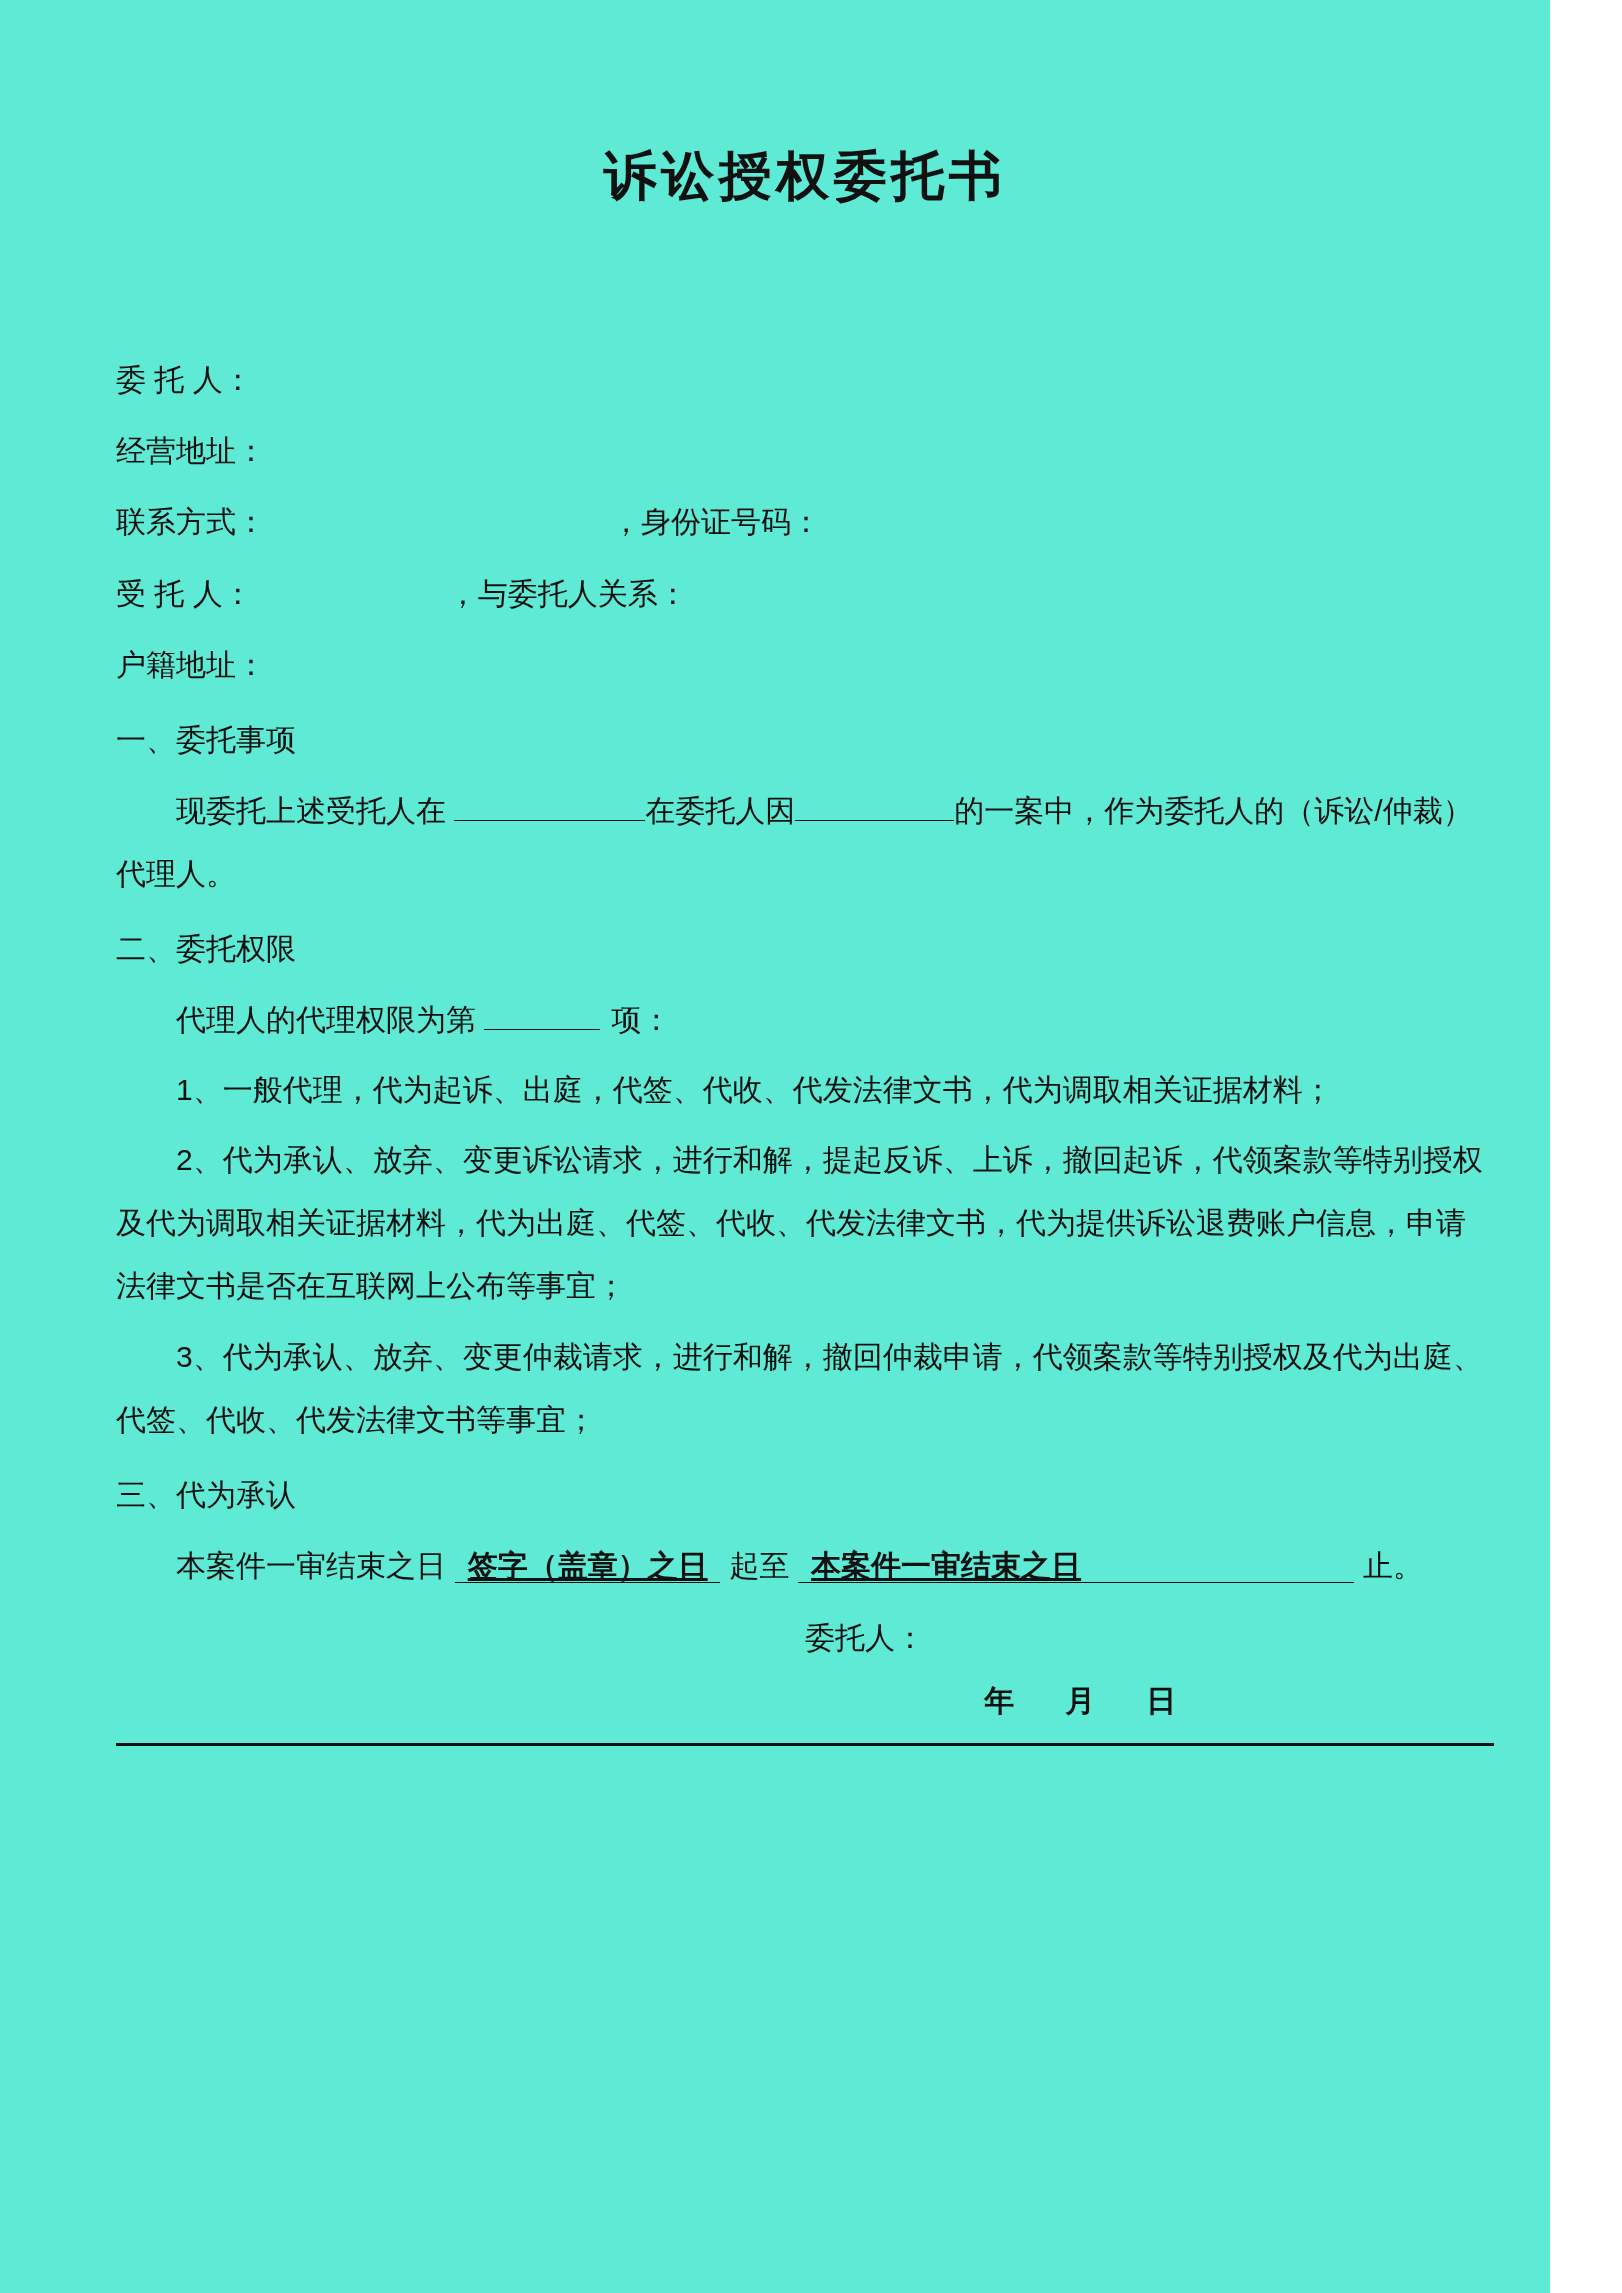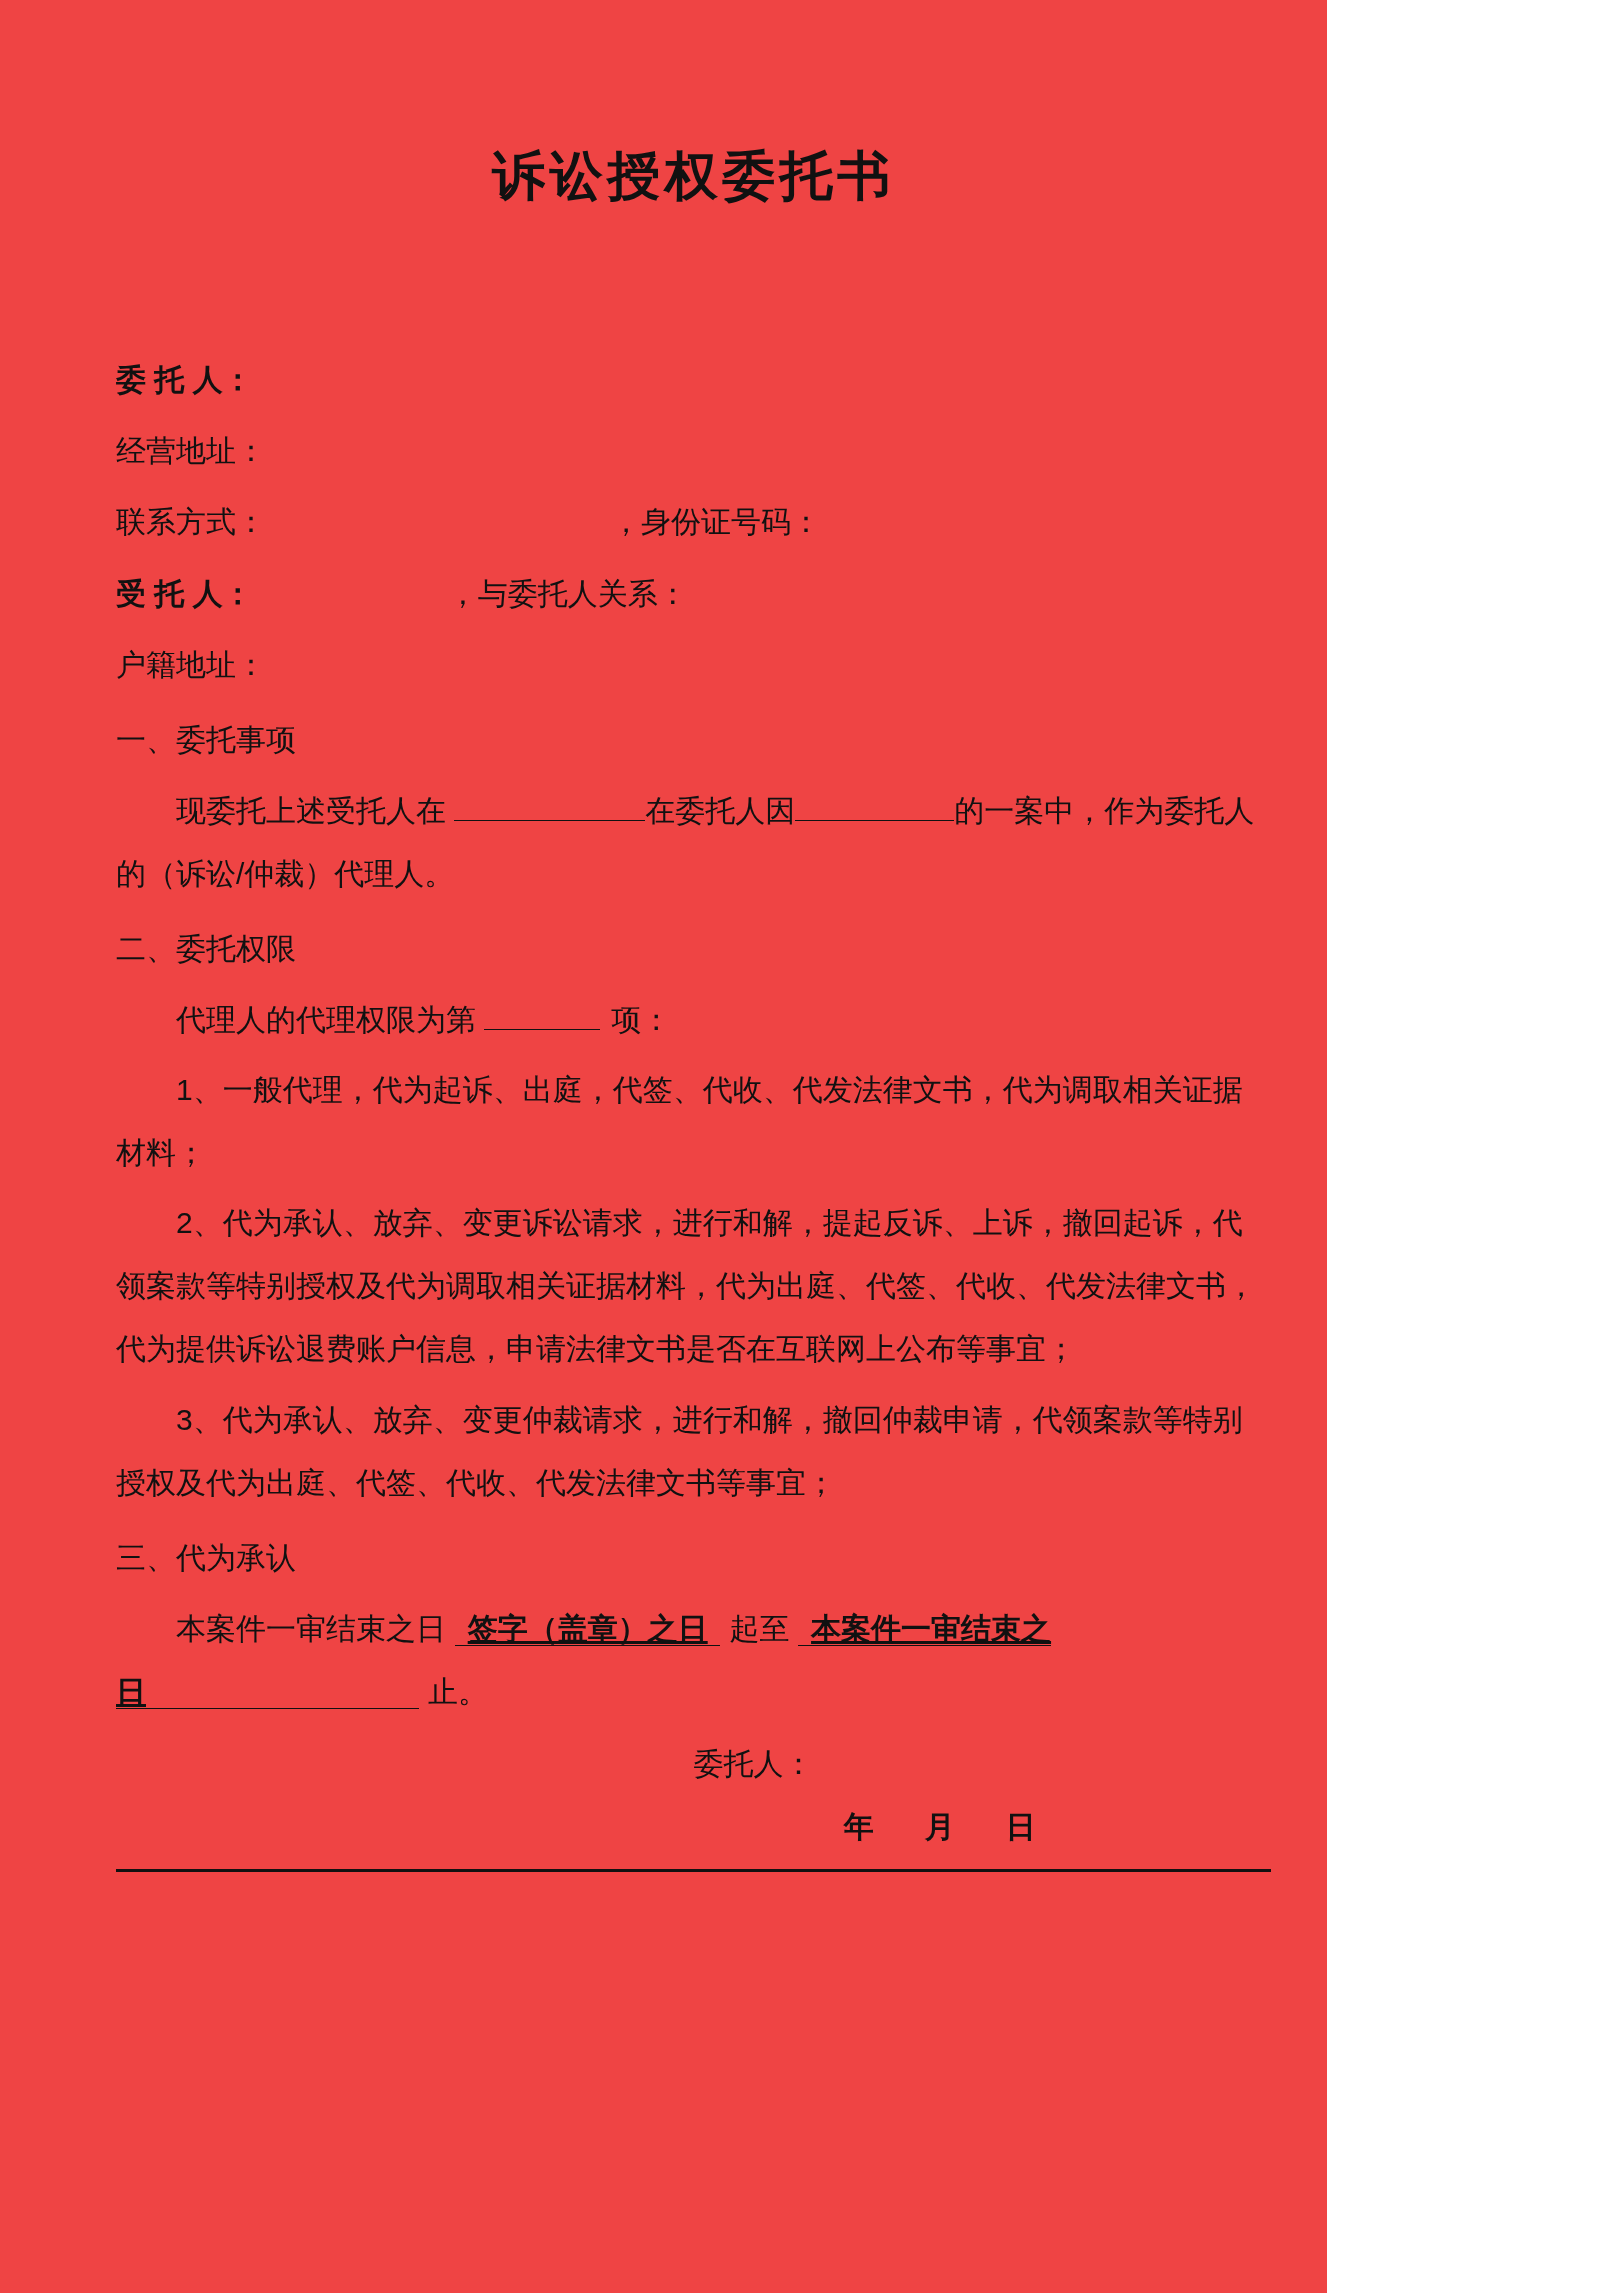--- a/index.html
+++ b/index.html
@@ -2,36 +2,36 @@
 <html style="font-size:14.5px"><head>
 <meta charset="utf-8">
 <style>
   * { margin: 0; padding: 0; box-sizing: border-box; }
   html, body { background: #ffffff; }
   body {
     font-family: "Liberation Sans", "DejaVu Sans", sans-serif;
     color: #111111;
   }
   .page {
-    width: 1327px;
+    width: 1550px;
     height: 2294px;
-    background: #ef4444;
+    background: #5eead4;
     padding: 141px 56px 0 116px;
     overflow: hidden;
   }
   .title {
     font-size: 53px;
     font-weight: 700;
     text-align: center;
     letter-spacing: 4.5px;
     margin-bottom: 135px;
   }
   p { font-size: 30px; line-height: 2.1; }
   .field { margin-bottom: 8.2px; }
-  .bold { font-weight: 700; margin-top: 48px; }
+  .bold { font-weight: 400; margin-top: 48px; }
   .heading { font-weight: 400; margin: 12.7px 0 7.3px; }
   .para { text-indent: 2em; margin-bottom: 7.3px; }
   .gap { display: inline-block; height: 0.9px; }
   .gap-230 { width: 209px; }
   .gap-215 { width: 195px; }
   .gap-380 { width: 345px; }
   .blank-line {
     display: inline-block;
     border-bottom: 1.8px solid #111;
     height: 1.0em;

